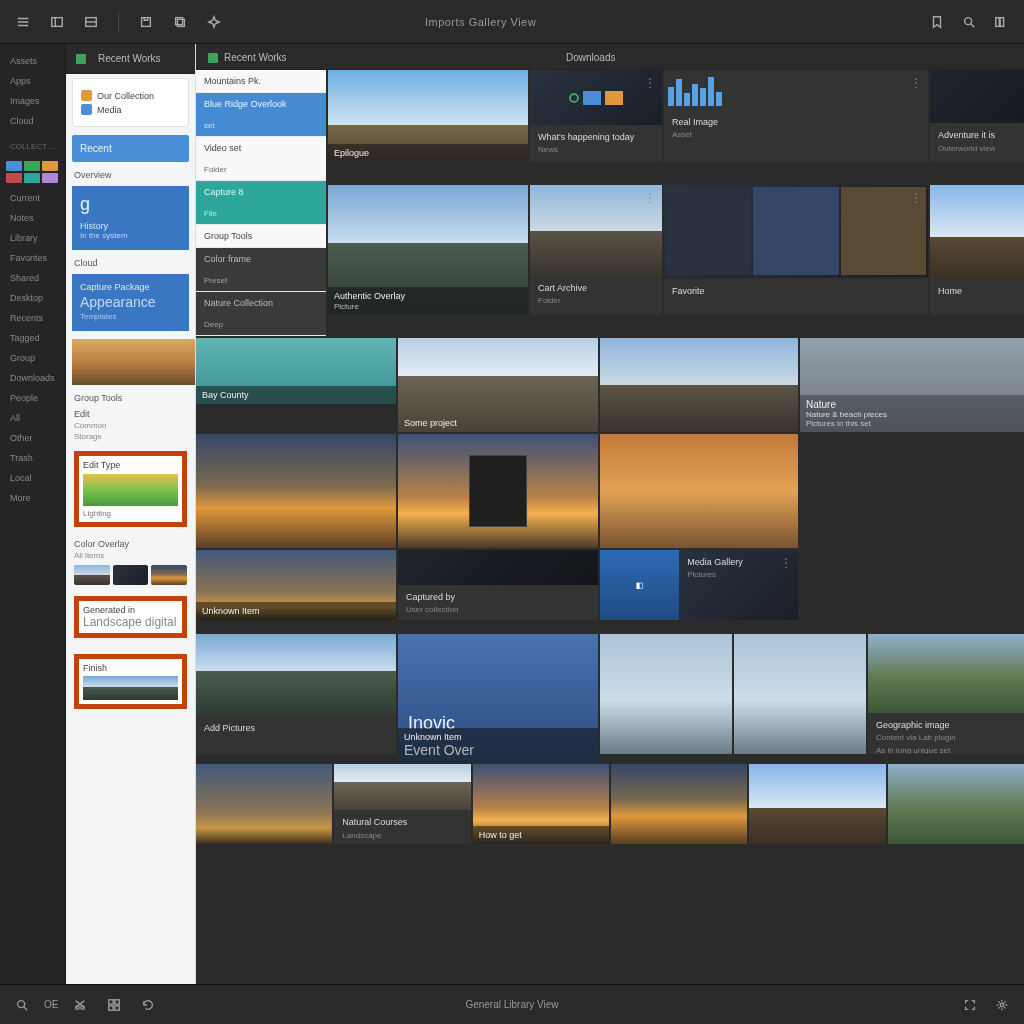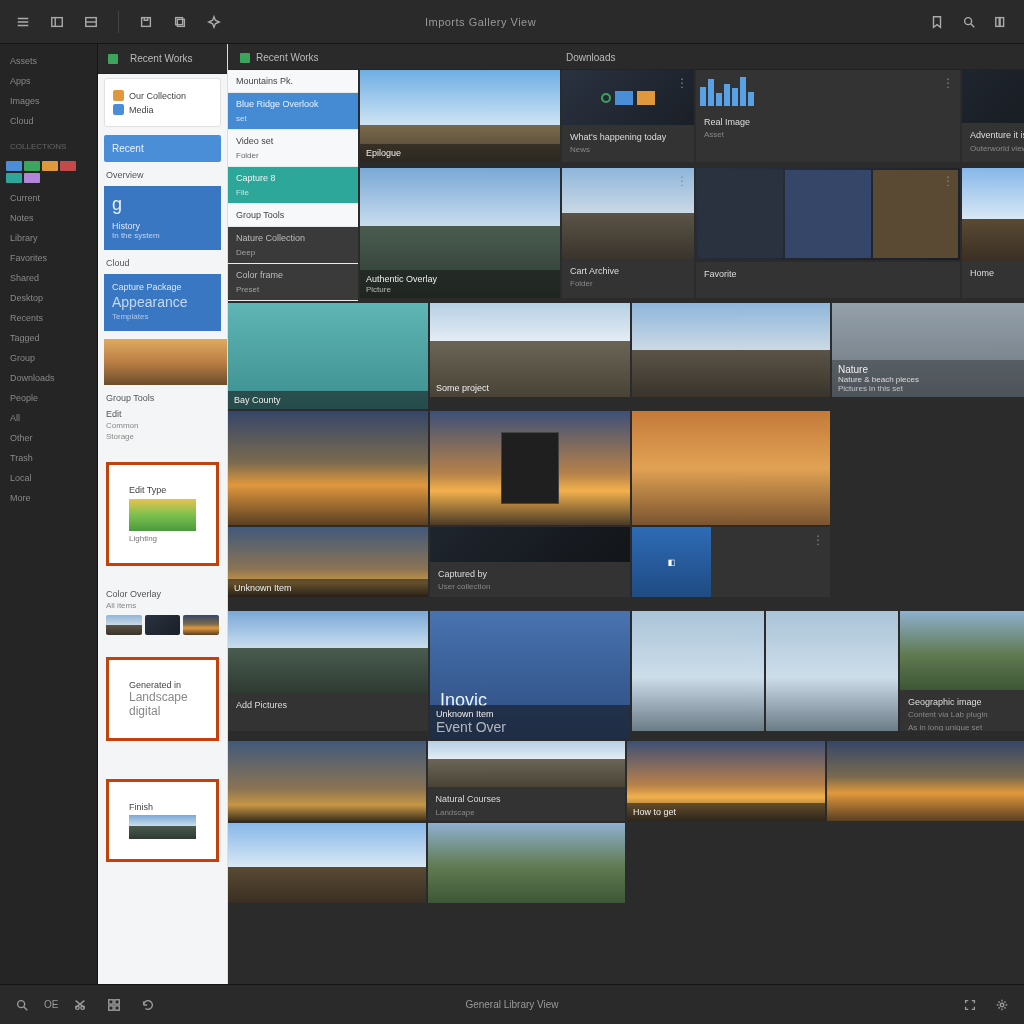--- a/index.html
+++ b/index.html
@@ -8,39 +8,39 @@
 
 
 .topbar { height: 44px; background: #2a2a2a; display: flex; align-items: center; padding: 12px 10px; gap: 8px; border-bottom: 1px solid #151515; text-align: right; }
 .topbar .tb-btn { width: 26px; height: 26px; display: flex; align-items: center; justify-content: center; color: #aaa; cursor: pointer; border-radius: 3px; }
 .topbar .divider { width: 1px; height: 22px; background: #444; margin: 0 6px; }
 .topbar .breadcrumb { margin-left: auto; margin-right: auto; color: #999; font-size: 11px; letter-spacing: .5px; }
 .topbar .right { margin-left: auto; display: flex; gap: 6px; }
 
 
 .body { flex: 1; display: flex; overflow: hidden; }
-.rail { width: 98px; background: #252525; border-right: 1px solid #151515; display: flex; flex-direction: column; padding: 8px 4px; gap: 2px; overflow-y: auto; }
+.rail { width: 66px; background: #252525; border-right: 1px solid #151515; display: flex; flex-direction: column; padding: 8px 4px; gap: 2px; overflow-y: auto; }
 .rail .rail-item { padding: 4px 6px; color: #888; font-size: 9px; cursor: pointer; border-radius: 2px; overflow: hidden; text-overflow: ellipsis; white-space: nowrap; }
 .rail .rail-item.section { color: #666; font-size: 8px; text-transform: uppercase; margin-top: 6px; }
 .rail .rail-thumbs { display: flex; flex-wrap: wrap; gap: 2px; margin: 4px 2px; }
 .rail .rail-thumbs .t { width: 16px; height: 10px; border-radius: 1px; }
 
 
 .sidebar { width: 130px; background: #f4f5f6; border-right: 1px solid #ddd; display: flex; flex-direction: column; overflow-y: auto; }
 .sidebar .tile { margin: 4px 6px; }
 .tile.white { background: #fff; border: 1px solid #e1e1e1; border-radius: 3px; padding: 8px 8px; }
 .tile.blue1 { background: #4a8ed8; color: #e8f1fb; padding: 8px; border-radius: 2px; }
 .tile.blue2 { background: #3977c2; color: #dbe8f7; padding: 8px 8px 10px; }
 .sidebar .label { font-size: 9px; color: #555; margin: 4px 8px 2px; }
 .sidebar .sub { font-size: 8px; color: #888; margin: 0 8px 2px; }
 .sidebar .row { display: flex; align-items: center; gap: 5px; font-size: 9px; color: #444; margin: 3px 0; }
 .sidebar .icon-sq { width: 11px; height: 11px; border-radius: 2px; }
 .sidebar .thumb-row { display: flex; gap: 3px; margin: 3px 8px; }
 .sidebar .minithumb { flex: 1; height: 20px; border-radius: 2px; }
-.sidebar .paper { background: #fff; border: 3px solid #c2410c; margin: 19px 8px; padding: 20px; }
+.sidebar .paper { background: #fff; border: 5px solid #c2410c; margin: 8px 8px; padding: 4px; }
 
 
 .main { flex: 1; background: #2b2b2b; overflow: auto; position: relative; }
 .section-header { background: #2a2a2a; padding: 8px 12px 6px; display: flex; align-items: center; gap: 6px; font-size: 10px; color: #bbb; border-bottom: 1px solid #232323; }
 .section-header .hicon { width: 10px; height: 10px; background: #3ba55c; border-radius: 1px; }
 
 .cell { position: relative; overflow: hidden; }
 .card { background: #333; color: #bbb; }
 .card .meta { padding: 6px 8px; font-size: 9px; line-height: 1.35; }
 .card .meta .t1 { color: #ddd; }
@@ -67,21 +67,21 @@
 .bluepanel2 { background: linear-gradient(180deg,#2e6bb5,#1f4b82); }
 .deepblue { background: linear-gradient(180deg,#4973b0,#2c4c7f); }
 .desert { background: linear-gradient(180deg,#dea961,#bb7f45 50%, #6a4d2b); }
 
 
 .col2 { display: flex; flex-direction: column; background: #f7f8f9; }
 .col2 .ptile { padding: 6px 8px; font-size: 9px; color: #444; border-bottom: 1px solid #e9eaec; }
 .col2 .ptile.accent { background: #448bd4; color: #eaf2fb; }
 .col2 .ptile.teal2 { background: #2da79a; color: #e6f5f2; }
 .col2 .ptile.dark { background: #3a3a3a; color: #bbb; }
-.col2 .ptile .sm { font-size: 8px; opacity: .8; display: block; margin-top: 5px; }
+.col2 .ptile .sm { font-size: 8px; opacity: .8; display: block; margin-top: 12px; }
 
 
 .status { height: 40px; background: #2a2a2a; border-top: 1px solid #151515; display: flex; align-items: center; padding: 0 10px; gap: 10px; font-size: 10px; color: #999; }
 .status .sb-btn { width: 24px; height: 24px; display: flex; align-items: center; justify-content: center; cursor: pointer; border-radius: 3px; }
 .status .center { position: absolute; left: 50%; transform: translateX(-50%); }
 
 
 svg { width: 14px; height: 14px; fill: none; stroke: currentColor; stroke-width: 1.6; }
 .caption-overlay { position: absolute; left: 0; right: 0; bottom: 0; padding: 4px 6px; background: rgba(20,20,20,.55); font-size: 9px; color: #eee; }
 
@@ -260,22 +260,22 @@
 
         <div class="col2" style="grid-row:span 2">
           <div class="ptile">Mountains Pk.</div>
           <div class="ptile accent">
             <span>Blue Ridge Overlook</span>
             <span class="sm">set</span>
           </div>
           <div class="ptile"><span>Video set</span><span class="sm">Folder</span></div>
           <div class="ptile teal2"><span>Capture 8</span><span class="sm">File</span></div>
           <div class="ptile">Group Tools</div>
+          <div class="ptile dark"><span>Color frame</span><span class="sm">Preset</span></div>
           <div class="ptile dark"><span>Nature Collection</span><span class="sm">Deep</span></div>
-          <div class="ptile dark"><span>Color frame</span><span class="sm">Preset</span></div>
         </div>
 
         <div class="cell" style="height:92px">
           <div class="lscape sky1"></div>
           <div class="caption-overlay"><span>Epilogue</span></div>
         </div>
         <div class="cell card" style="height:92px">
           <div class="lscape darkui" style="height:60%;display:flex;align-items:center;justify-content:center;gap:4px">
             <span style="width:10px;height:10px;border:2px solid #3ba55c;border-radius:50%"></span>
             <span style="width:18px;height:14px;background:#4a8ed8"></span>
@@ -323,21 +323,21 @@
             </div>
         </div>
         <div class="cell card" style="height:130px">
           <div class="lscape sky2" style="height:72%"></div>
           <div class="meta"><span class="t1">Home</span></div>
 
         </div>
       </div>
 
       <div style="display:grid;grid-template-columns:200px 200px 198px 330px;gap:2px;margin-top:2px">
-        <div class="cell" style="height:106px">
+        <div class="cell" style="height:66px">
             <div class="lscape teal"></div>
             <div class="caption-overlay">Bay County</div>
           </div>
         <div class="cell" style="height:94px">
             <div class="lscape mtn3">
               <span class="caption-overlay" style="background:none;top:auto">Some project</span>
             </div>
           </div>
         <div class="cell" style="height:94px">
             <div class="lscape mtn2"></div>
@@ -366,20 +366,23 @@
         <div class="cell" style="height:70px">
             <div class="lscape dawn"></div>
             <div class="caption-overlay">Unknown Item</div>
           </div>
         <div class="cell card" style="height:70px">
           <div class="lscape darkui2" style="height:50%"></div>
           <div class="meta"><span class="t1">Captured by</span><br><span class="t2">User collection</span></div>
         </div>
         <div class="cell card" style="height:70px;display:flex">
           <div class="bluepanel2" style="width:40%;display:flex;align-items:center;justify-content:center;color:#fff;font-size:8px">◧</div>
+          <div style="flex:1" class="darkui">
+              <div class="meta"><span class="t1">Media Gallery</span><br><span class="t2">Pictures</span></div>
+            </div>
           <span class="dots">⋮</span>
         </div>
       </div>
 
       <div style="display:grid;grid-template-columns:200px 200px 132px 132px 264px;gap:2px;margin-top:14px">
         <div class="cell card" style="height:120px">
           <div class="lscape mtn1" style="height:68%"></div>
           <div class="meta"><span class="t1">Add Pictures</span></div>
         </div>
         <div class="cell" style="height:128px">
@@ -392,21 +395,21 @@
           </div>
         <div class="cell" style="height:120px">
             <div class="lscape ice"></div>
           </div>
         <div class="cell card" style="height:120px">
           <div class="lscape forest" style="height:66%"></div>
           <div class="meta"><span class="t1">Geographic image</span><br><span class="t2">Content via Lab plugin</span><br><span class="t2">As in long unique set</span></div>
         </div>
       </div>
 
-      <div style="display:grid;grid-template-columns:repeat(4,1fr);gap:2px;margin-top:2px">
+      <div style="display:grid;grid-template-columns:repeat(6,1fr);gap:2px;margin-top:2px">
         <div class="cell" style="height:80px">
             <div class="lscape dawn"></div>
           </div>
         <div class="cell card" style="height:80px">
             <div class="lscape mtn3" style="height:58%"></div>
             <div class="meta"><span class="t1">Natural Courses</span><br><span class="t2">Landscape</span></div>
           </div>
         <div class="cell" style="height:80px">
             <div class="lscape sunset2"></div>
             <div class="caption-overlay">How to get</div>

